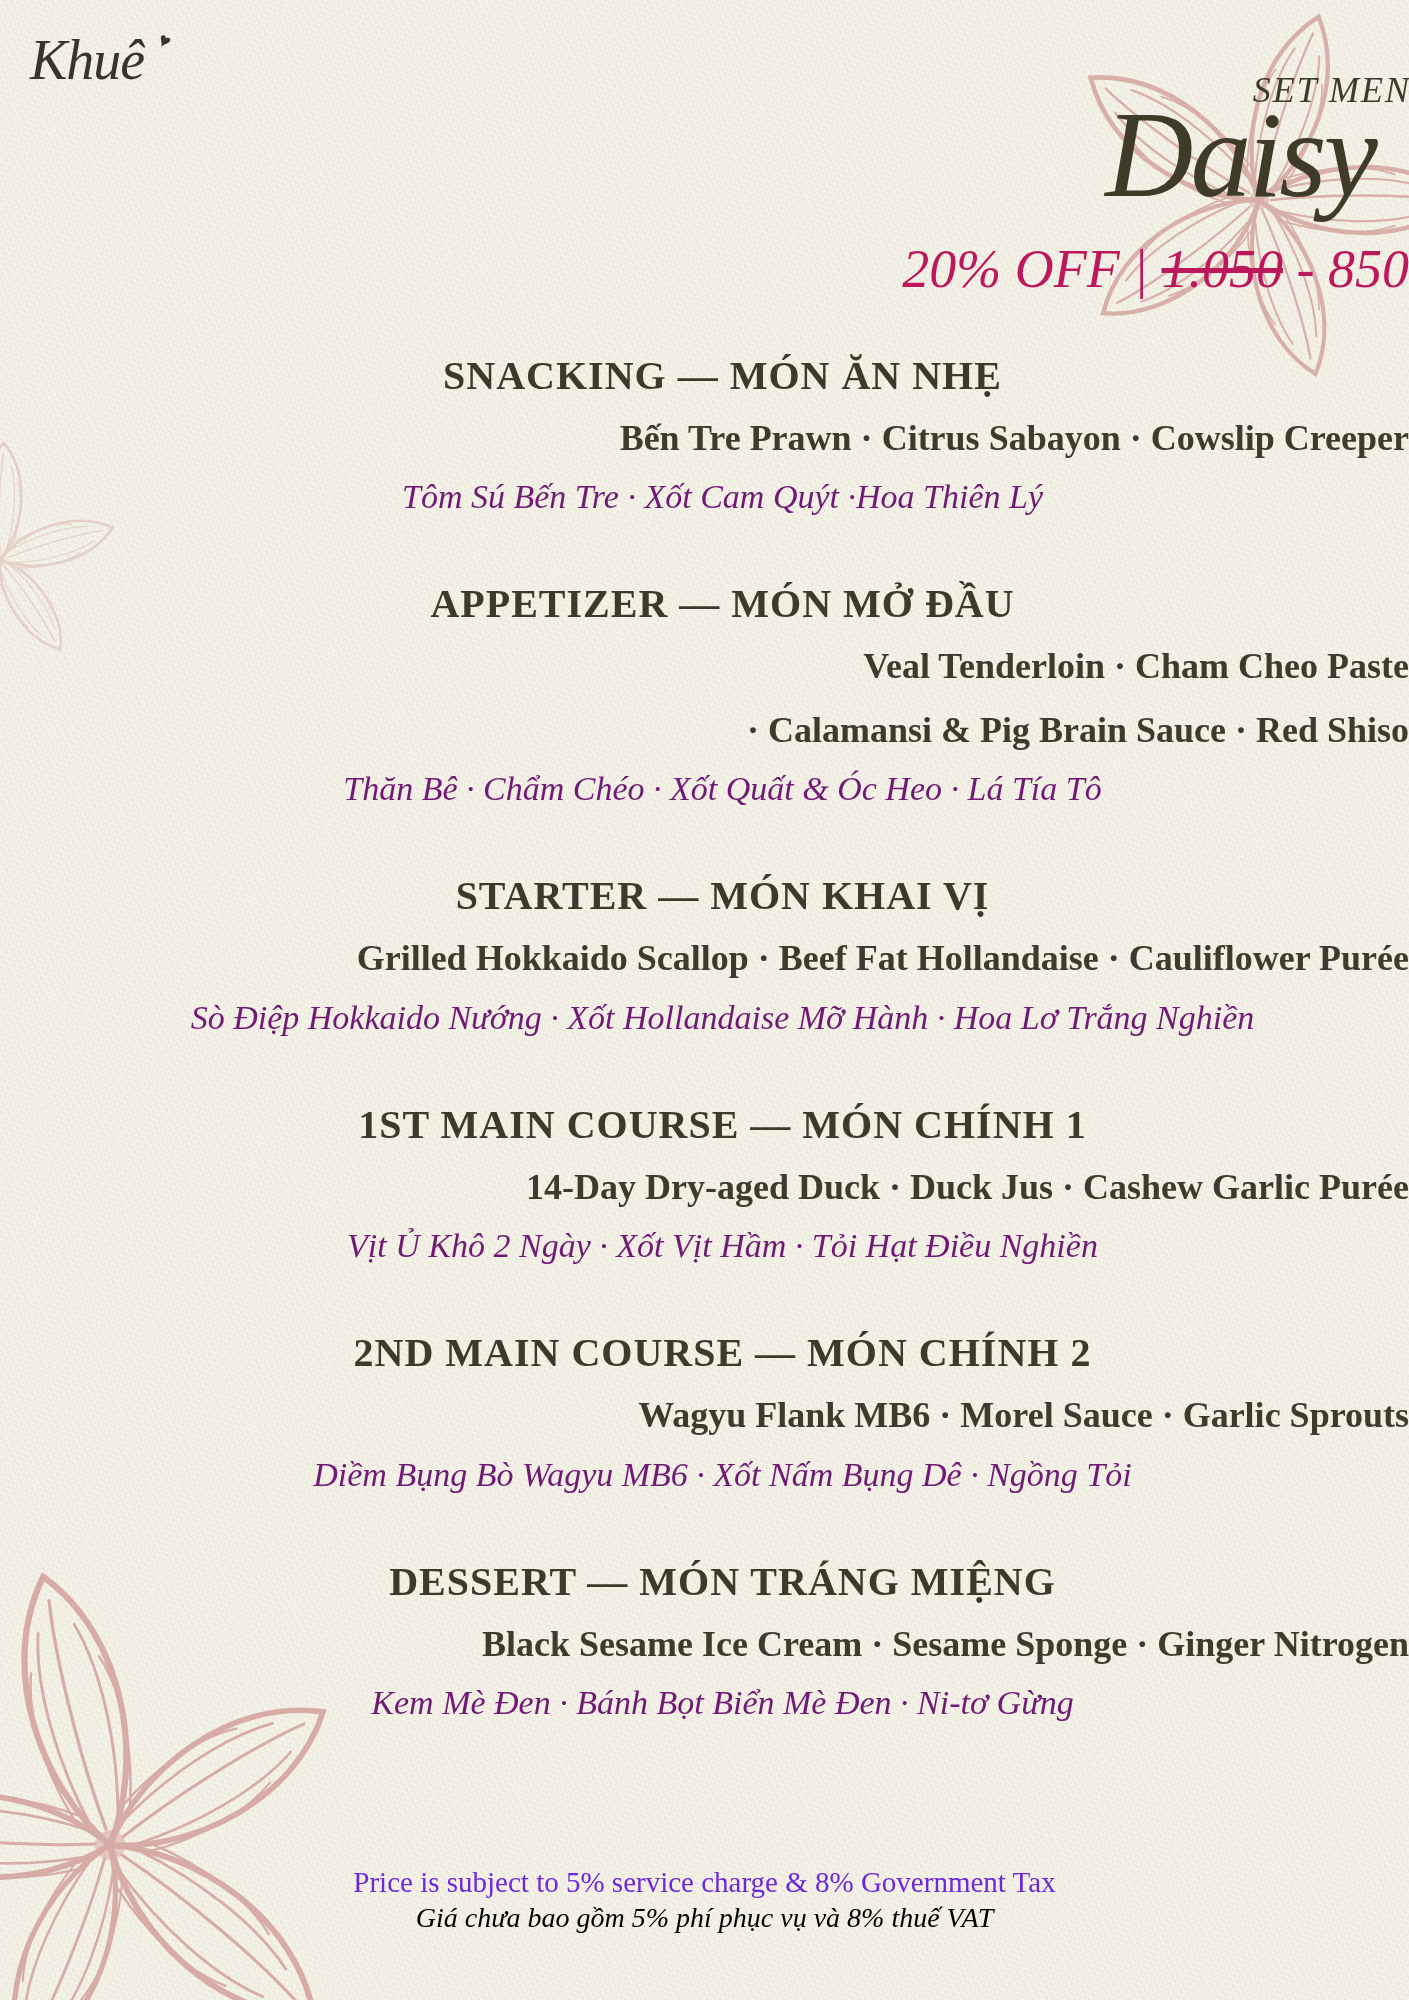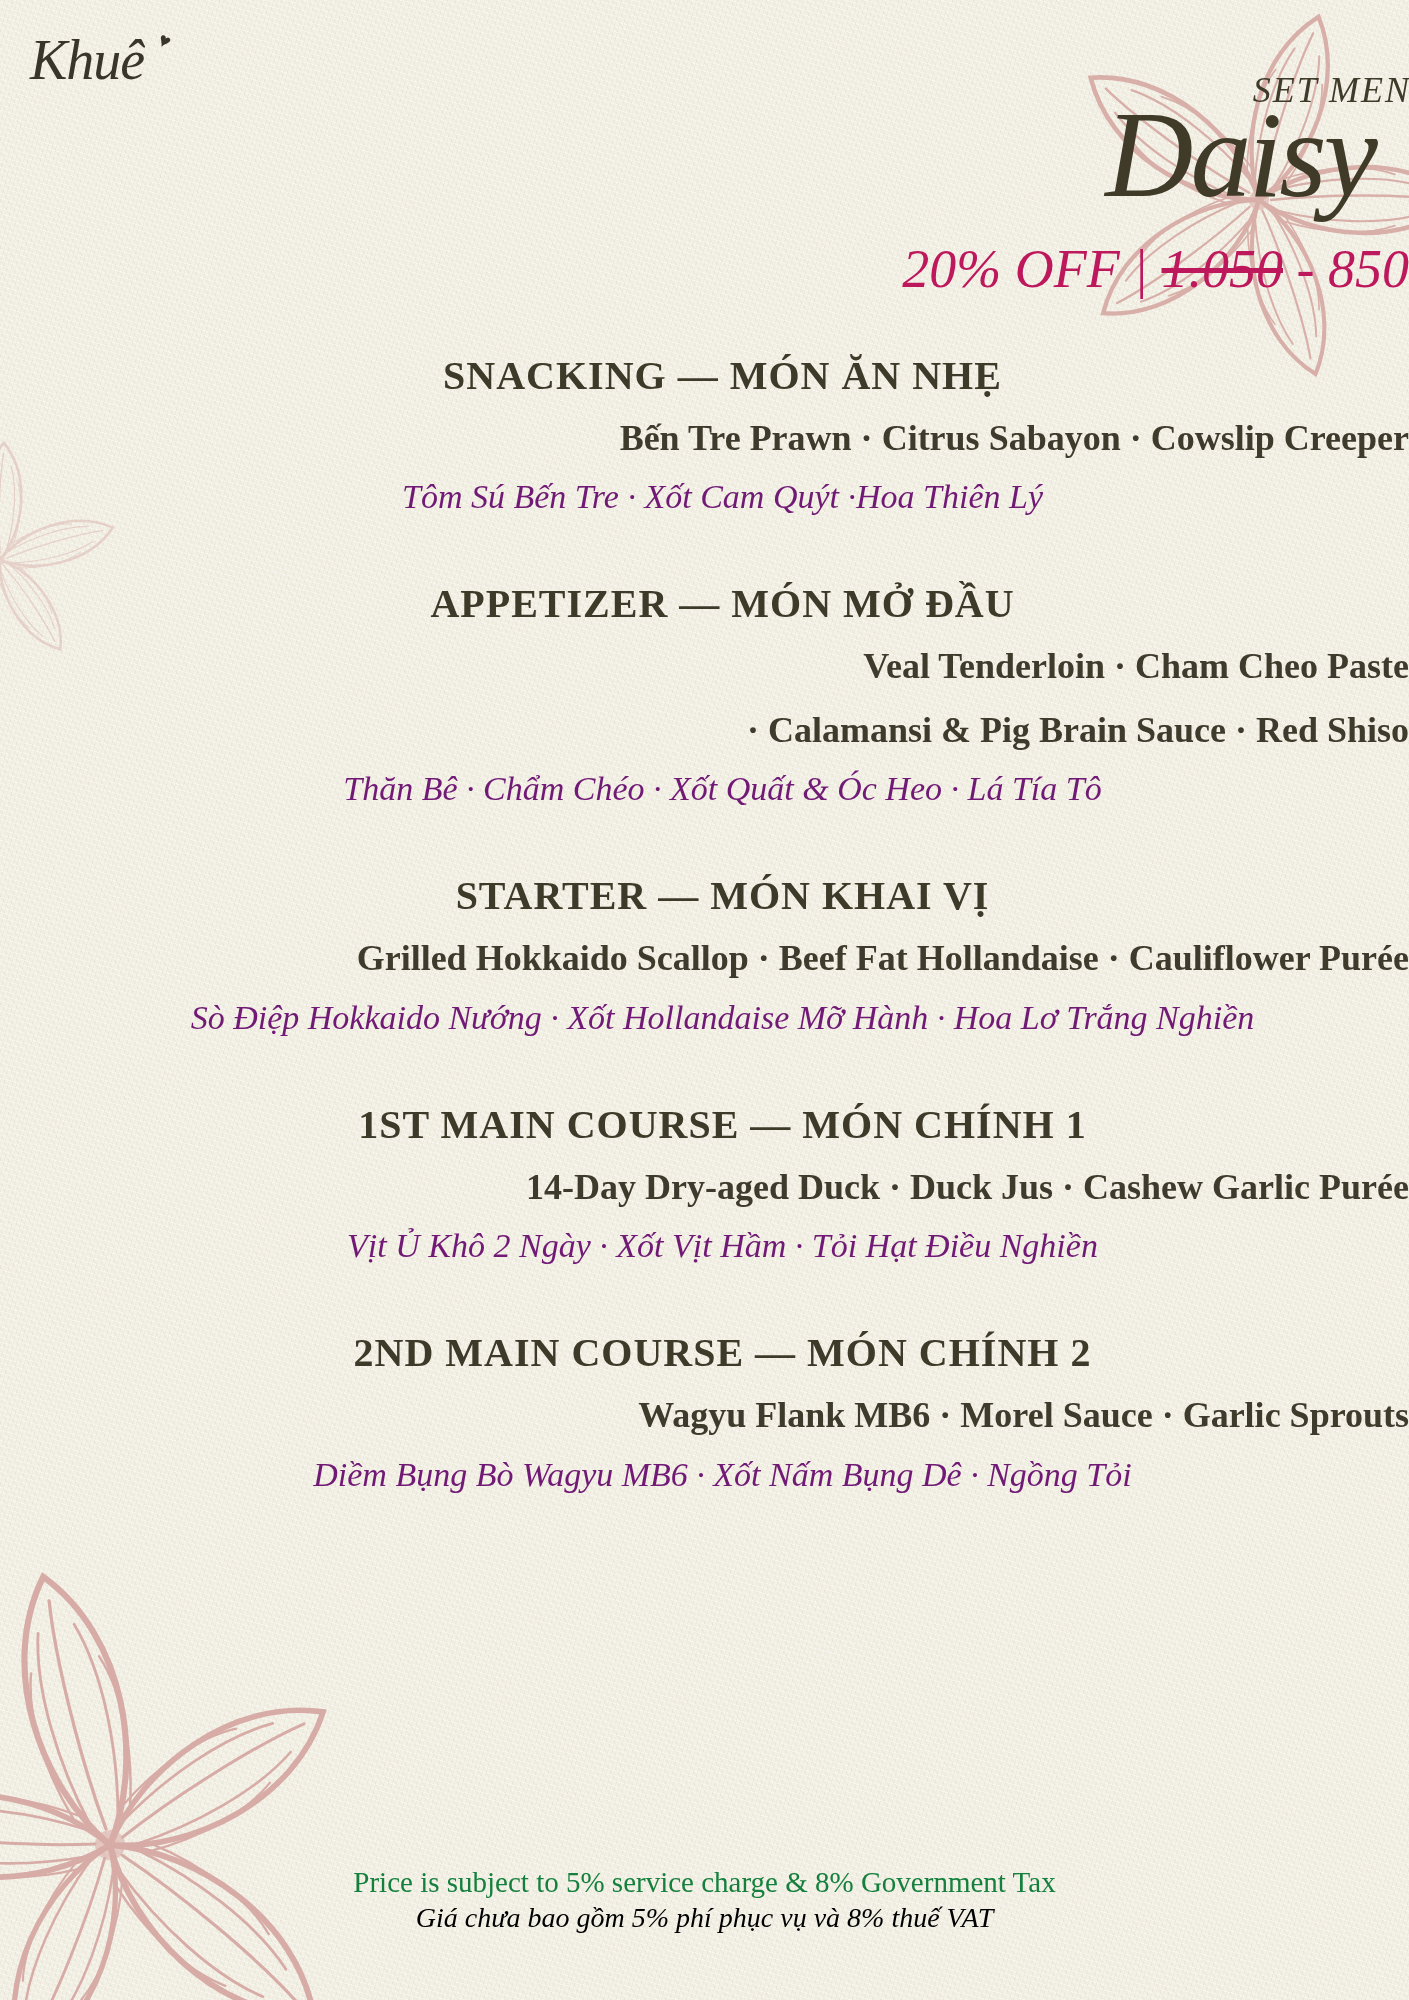--- a/index.html
+++ b/index.html
@@ -54,21 +54,21 @@
     font-size:40px;font-weight:bold;line-height:1;letter-spacing:1px;color:#3e3a29;
   }
   .dish{
     font-size:36px;font-weight:bold;line-height:1.15;margin-top:22px;color:#3f3b2c;text-align:right;
   }
   .viet{
     font-size:34px;font-style:italic;line-height:1.15;margin-top:18px;color:#701a75;
   }
   
   .footer{position:absolute;left:0;right:0;top:1866px;text-align:center;}
-  .footer-en{font-size:29px;line-height:1.15;color:#15803d;}
+  .footer-en{font-size:29px;line-height:1.15;color:#6d28d9;}
   .footer-vi{font-size:28px;font-style:italic;line-height:1.2;margin-top:2px;color:#000000;}
 </style>
 </head>
 <body>
 
 <svg width="0" height="0" style="position:absolute" aria-hidden="true">
   <defs>
     <g id="petal" stroke="currentColor" fill="none" stroke-linecap="round">
       <path d="M0,0 C-26,-36 -32,-96 0,-134 C32,-96 26,-36 0,0 Z" stroke-width="3"></path>
       <path d="M0,-8 C-4,-44 -4,-94 0,-122" stroke-width="1.6"></path>
@@ -147,20 +147,25 @@
       <div class="dish">14-Day Dry-aged Duck · Duck Jus · Cashew Garlic Purée</div>
       <div class="viet">Vịt Ủ Khô 2 Ngày · Xốt Vịt Hầm · Tỏi Hạt Điều Nghiền</div>
     </div>
 
     <div class="section">
       <div class="section-heading">2ND MAIN COURSE — MÓN CHÍNH 2</div>
       <div class="dish">Wagyu Flank MB6 · Morel Sauce · Garlic Sprouts</div>
       <div class="viet">Diềm Bụng Bò Wagyu MB6 · Xốt Nấm Bụng Dê · Ngồng Tỏi</div>
     </div>
 
+    <div class="section">
+      <div class="section-heading">DESSERT — MÓN TRÁNG MIỆNG</div>
+      <div class="dish">Black Sesame Ice Cream · Sesame Sponge · Ginger Nitrogen</div>
+      <div class="viet">Kem Mè Đen · Bánh Bọt Biển Mè Đen · Ni-tơ Gừng</div>
+    </div>
 
   </div>
 
   <div class="footer">
     <div class="footer-en">Price is subject to 5% service charge &amp; 8% Government Tax</div>
     <div class="footer-vi">Giá chưa bao gồm 5% phí phục vụ và 8% thuế VAT</div>
   </div>
 </div>
 
 </body></html>

